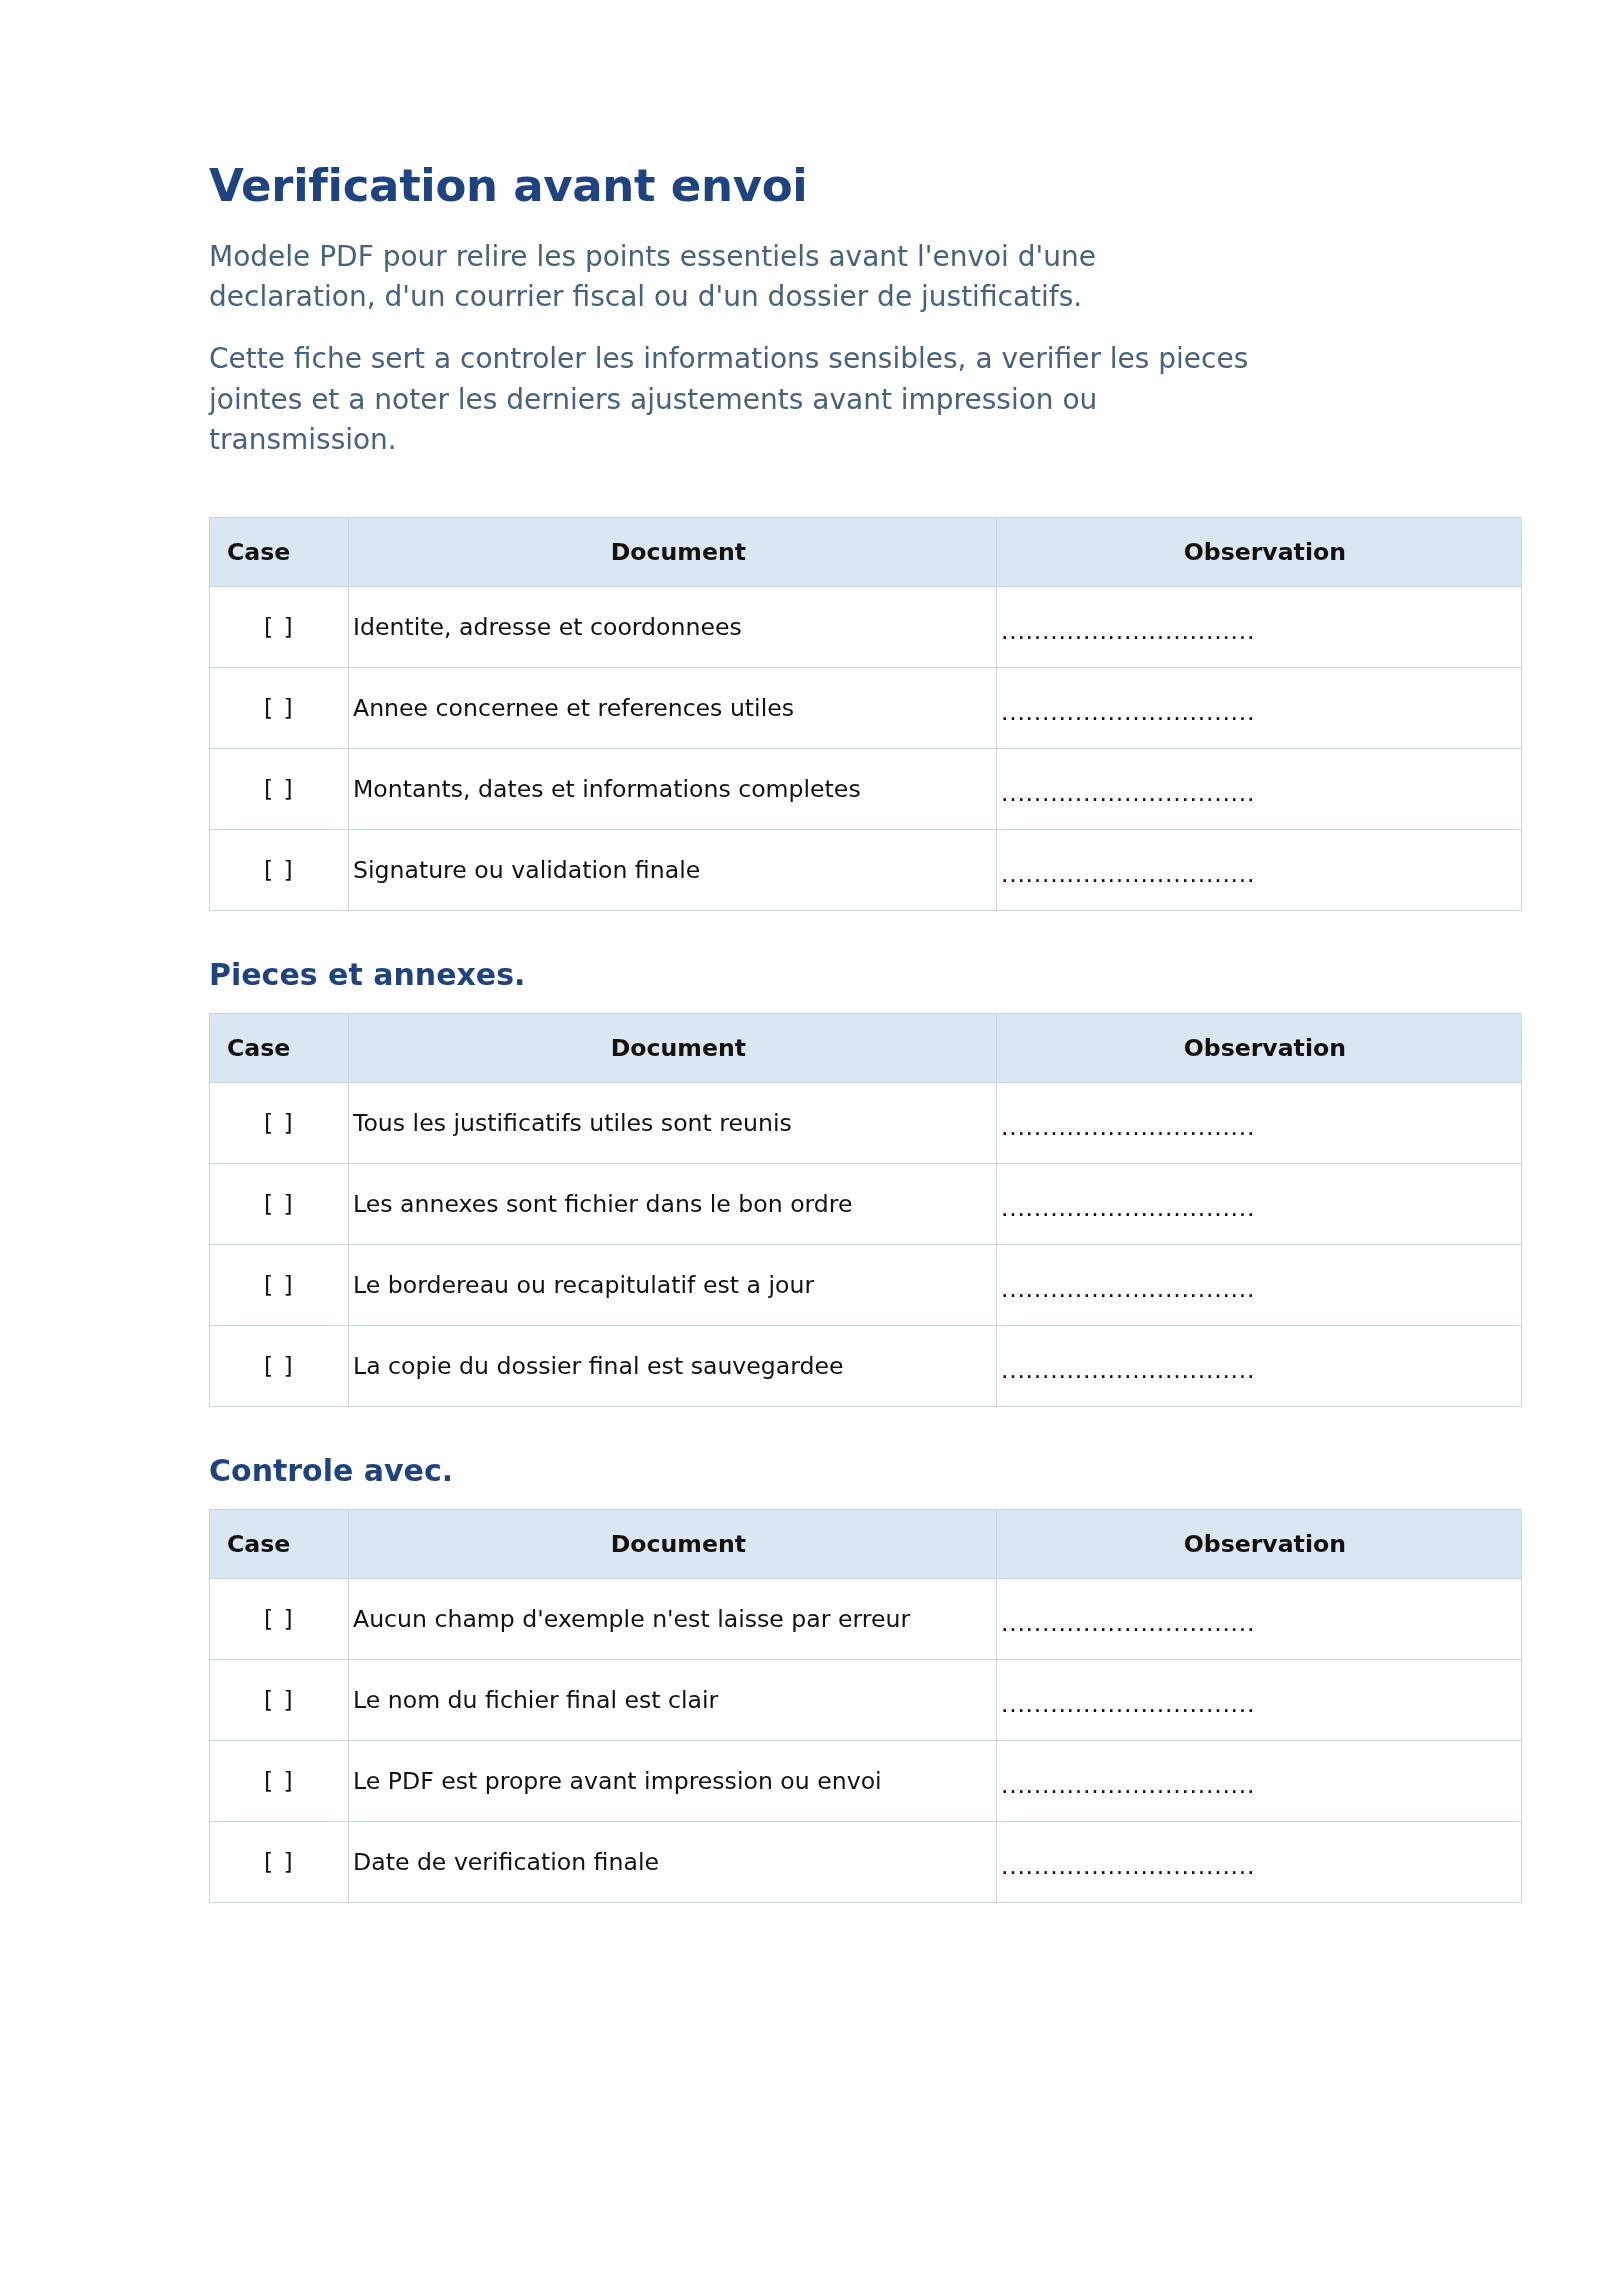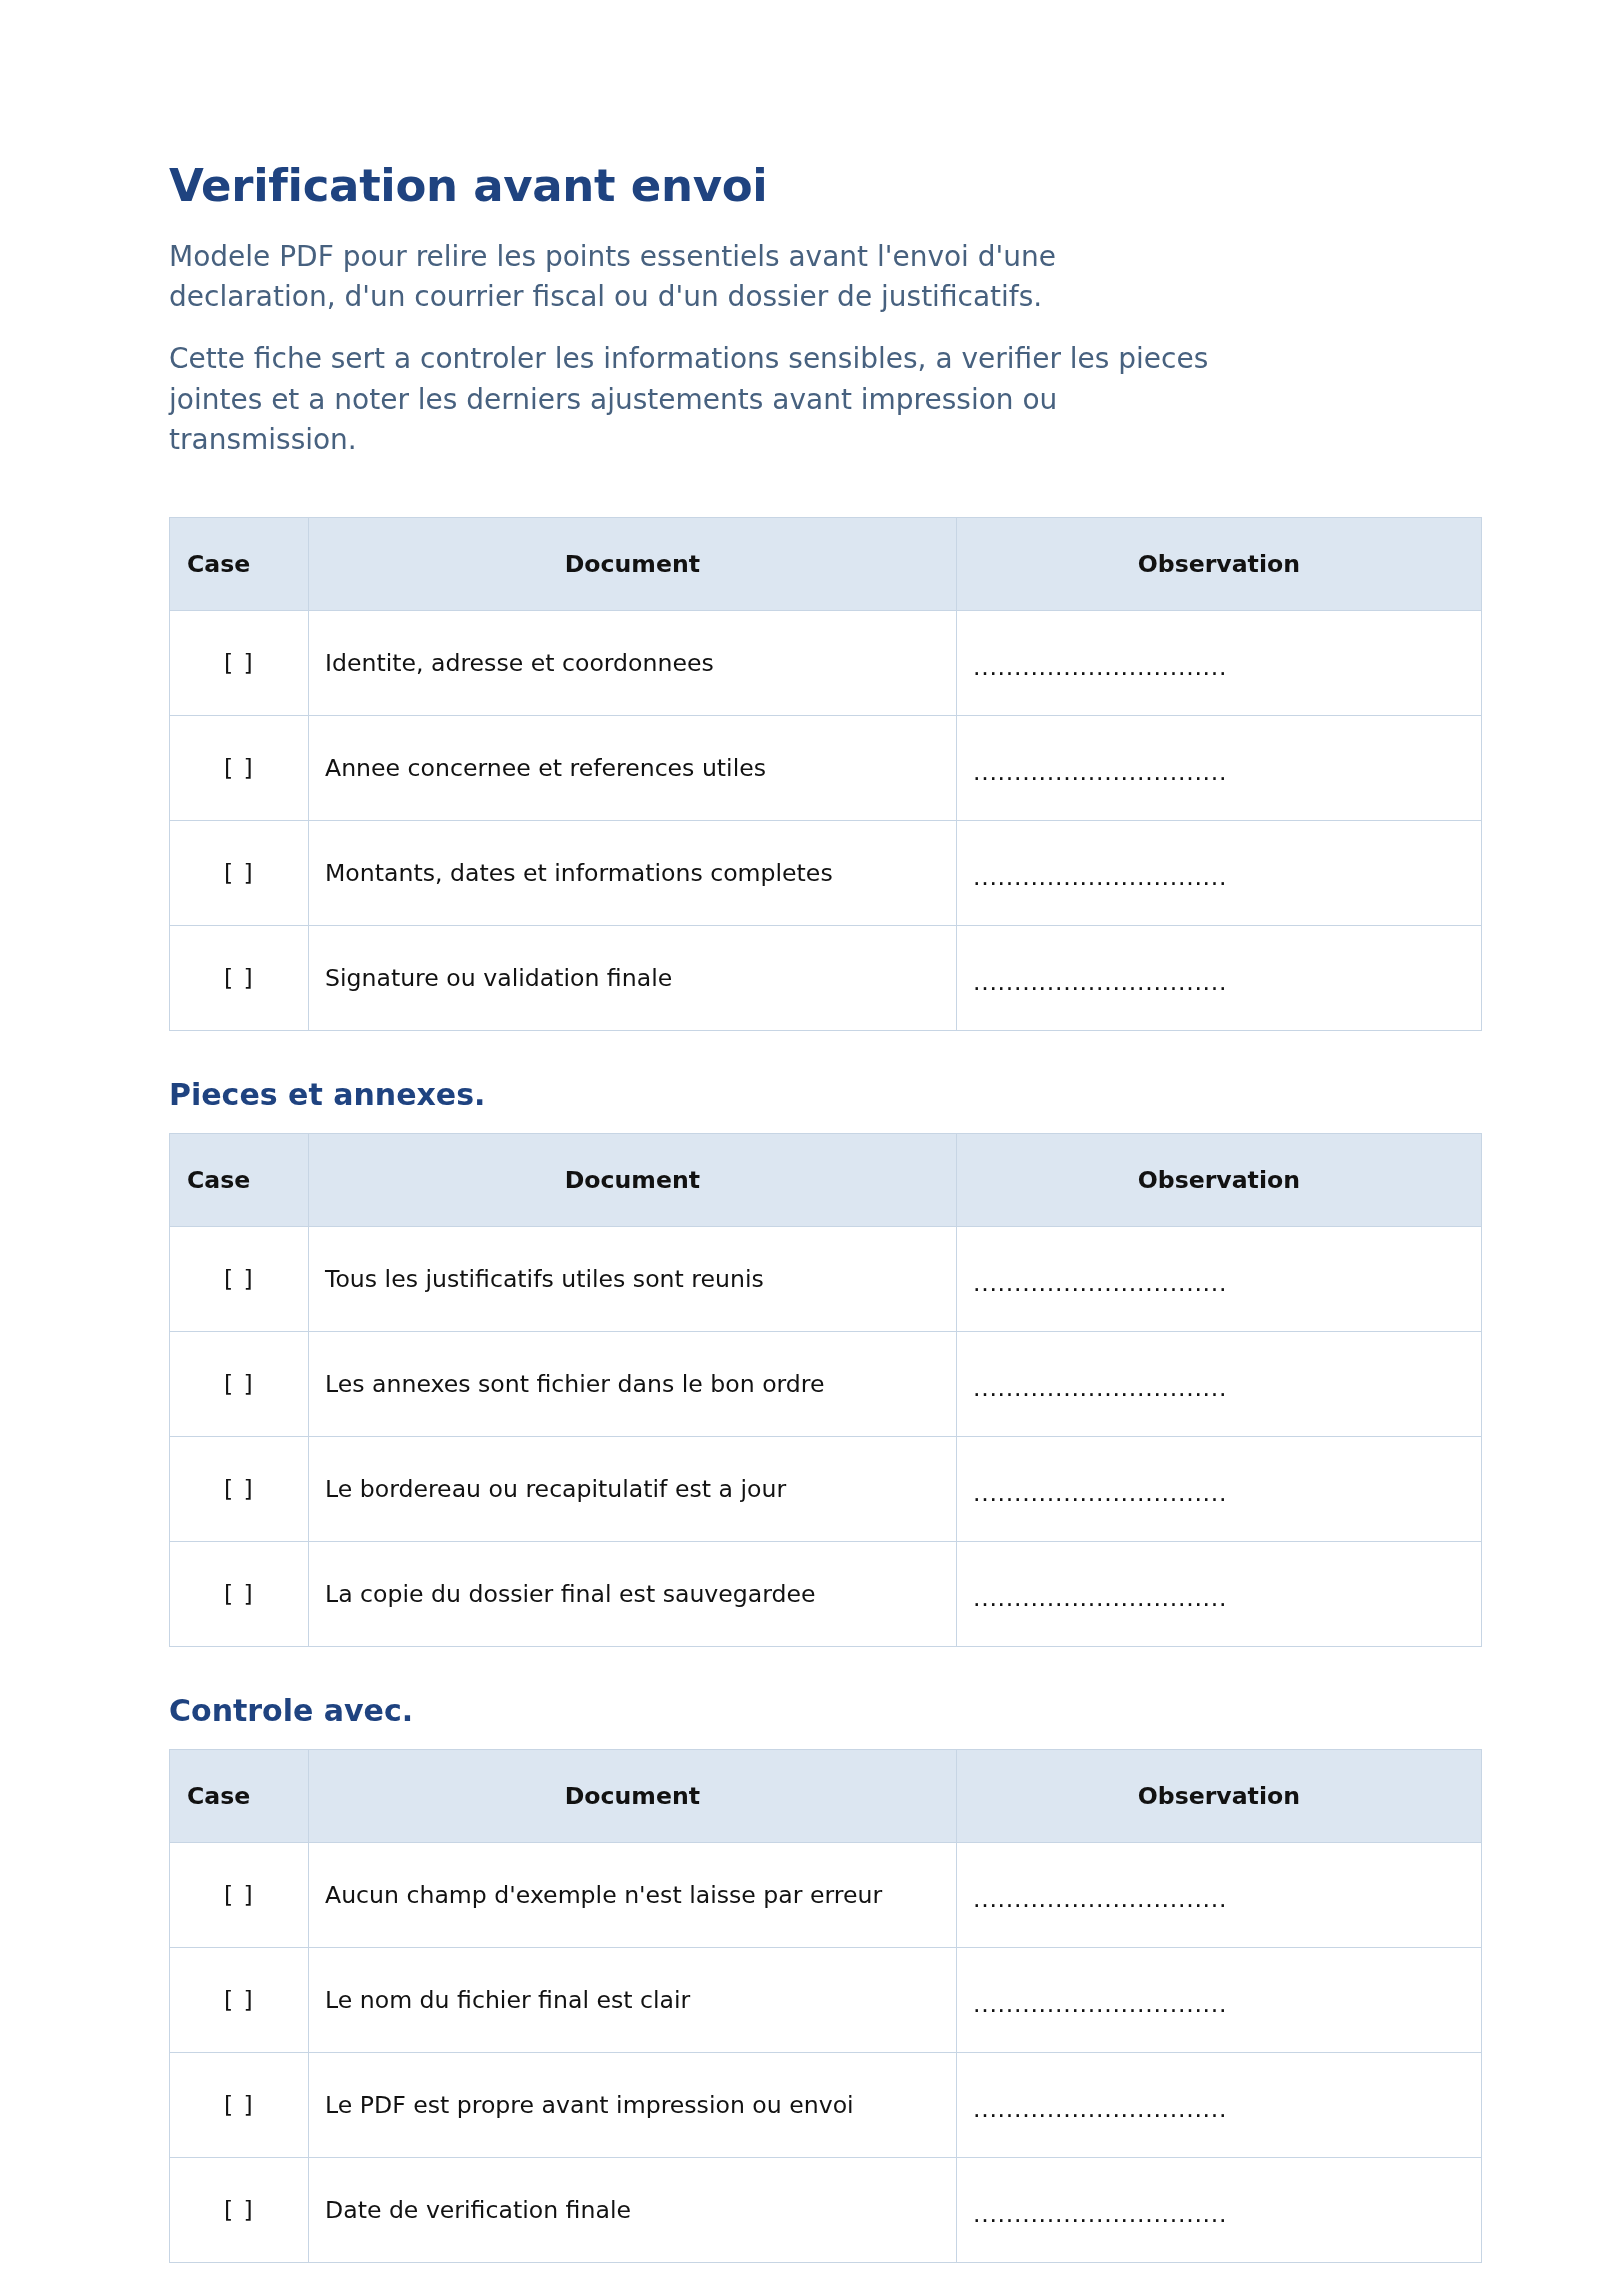--- a/index.html
+++ b/index.html
@@ -13,20 +13,21 @@
     font-family: "DejaVu Sans", sans-serif;
     -webkit-font-smoothing: antialiased;
   }
   .page {
     position: relative;
     width: 1377px;
     height: 2295px;
     background: #ffffff;
     box-sizing: border-box;
     padding: 162px 156px 0 169px;
+    margin-left: 40px;
   }
   .doc-title {
     font-size: 45px;
     font-weight: bold;
     color: #1F4380;
     letter-spacing: -0.3px;
     line-height: 1.05;
     margin: 0 0 27.5px 0;
   }
   .intro-p {
@@ -56,21 +57,21 @@
     table-layout: fixed;
     margin: 0;
   }
   table.check-table col.c-case { width: 139px; }
   table.check-table col.c-doc  { width: 648px; }
   table.check-table col.c-obs  { width: 525px; }
 
   table.check-table th,
   table.check-table td {
     border: 1.3px solid #C7D5E4;
-    padding: 16px;
+    padding: 4px;
     vertical-align: middle;
   }
   table.check-table thead th {
     background: #DCE6F1;
     height: 60px;
     font-size: 23.6px;
     font-weight: bold;
     color: #121212;
     text-align: center;
     padding-left: 15.7px;

